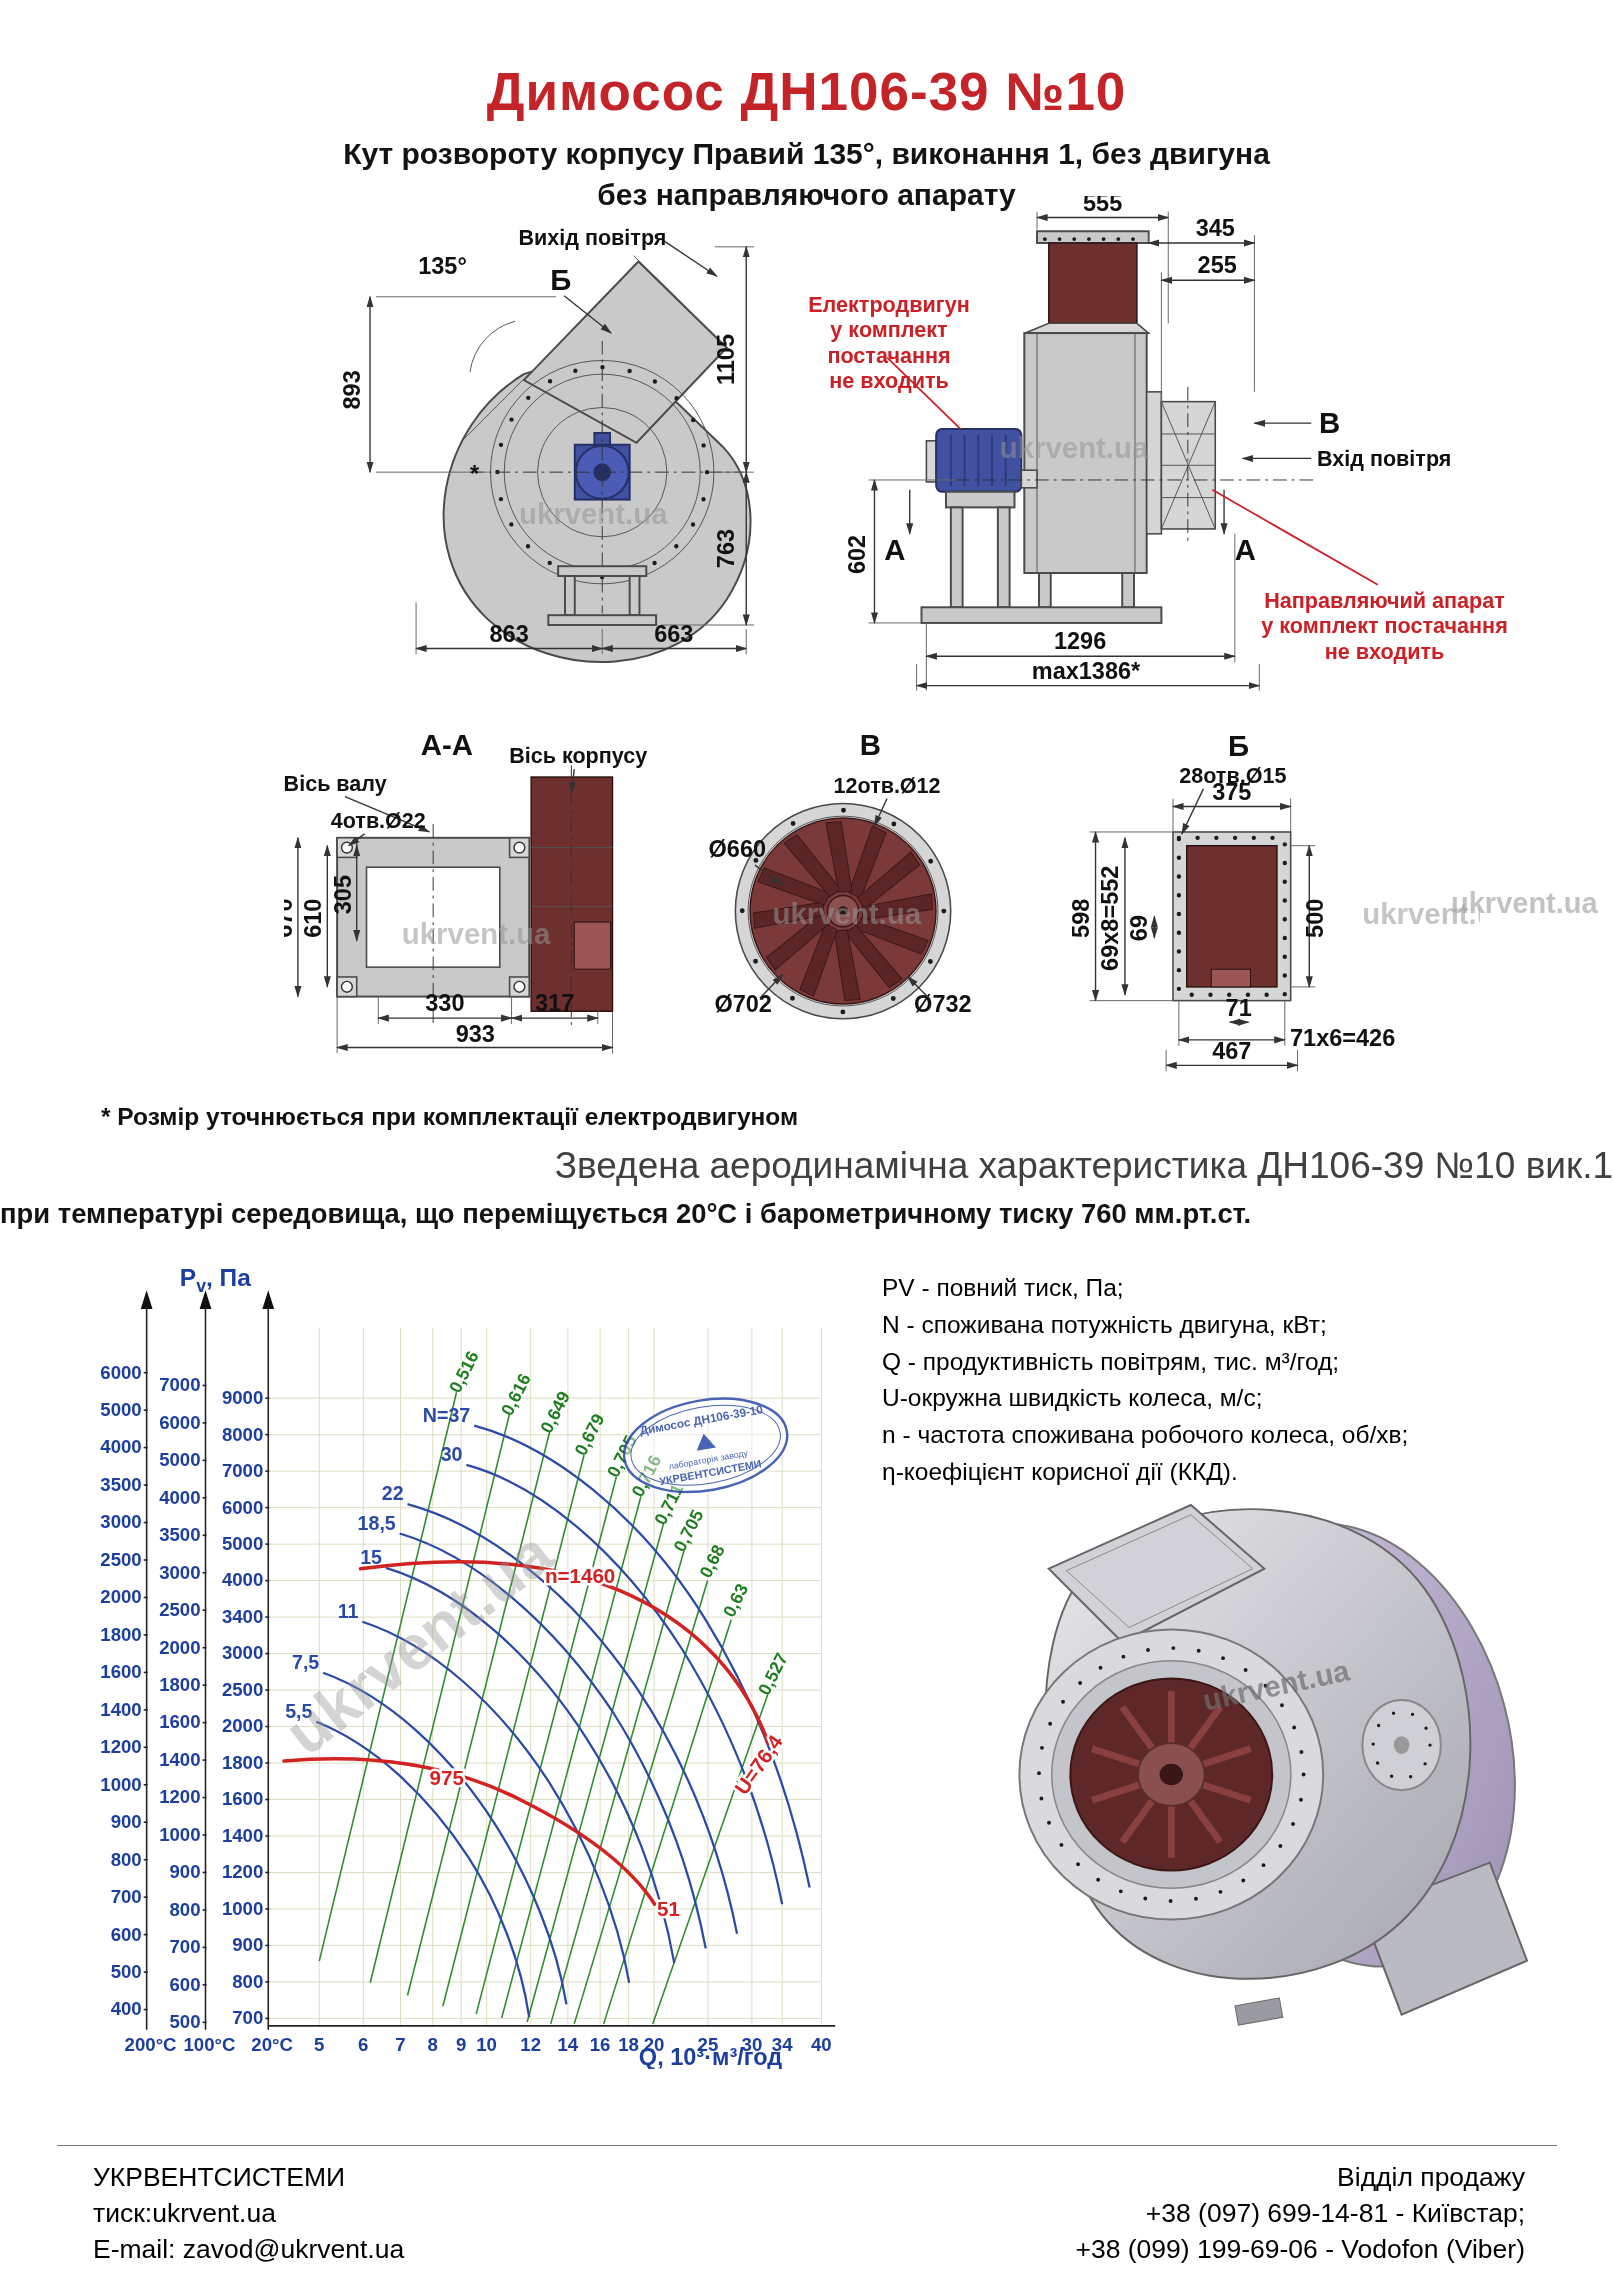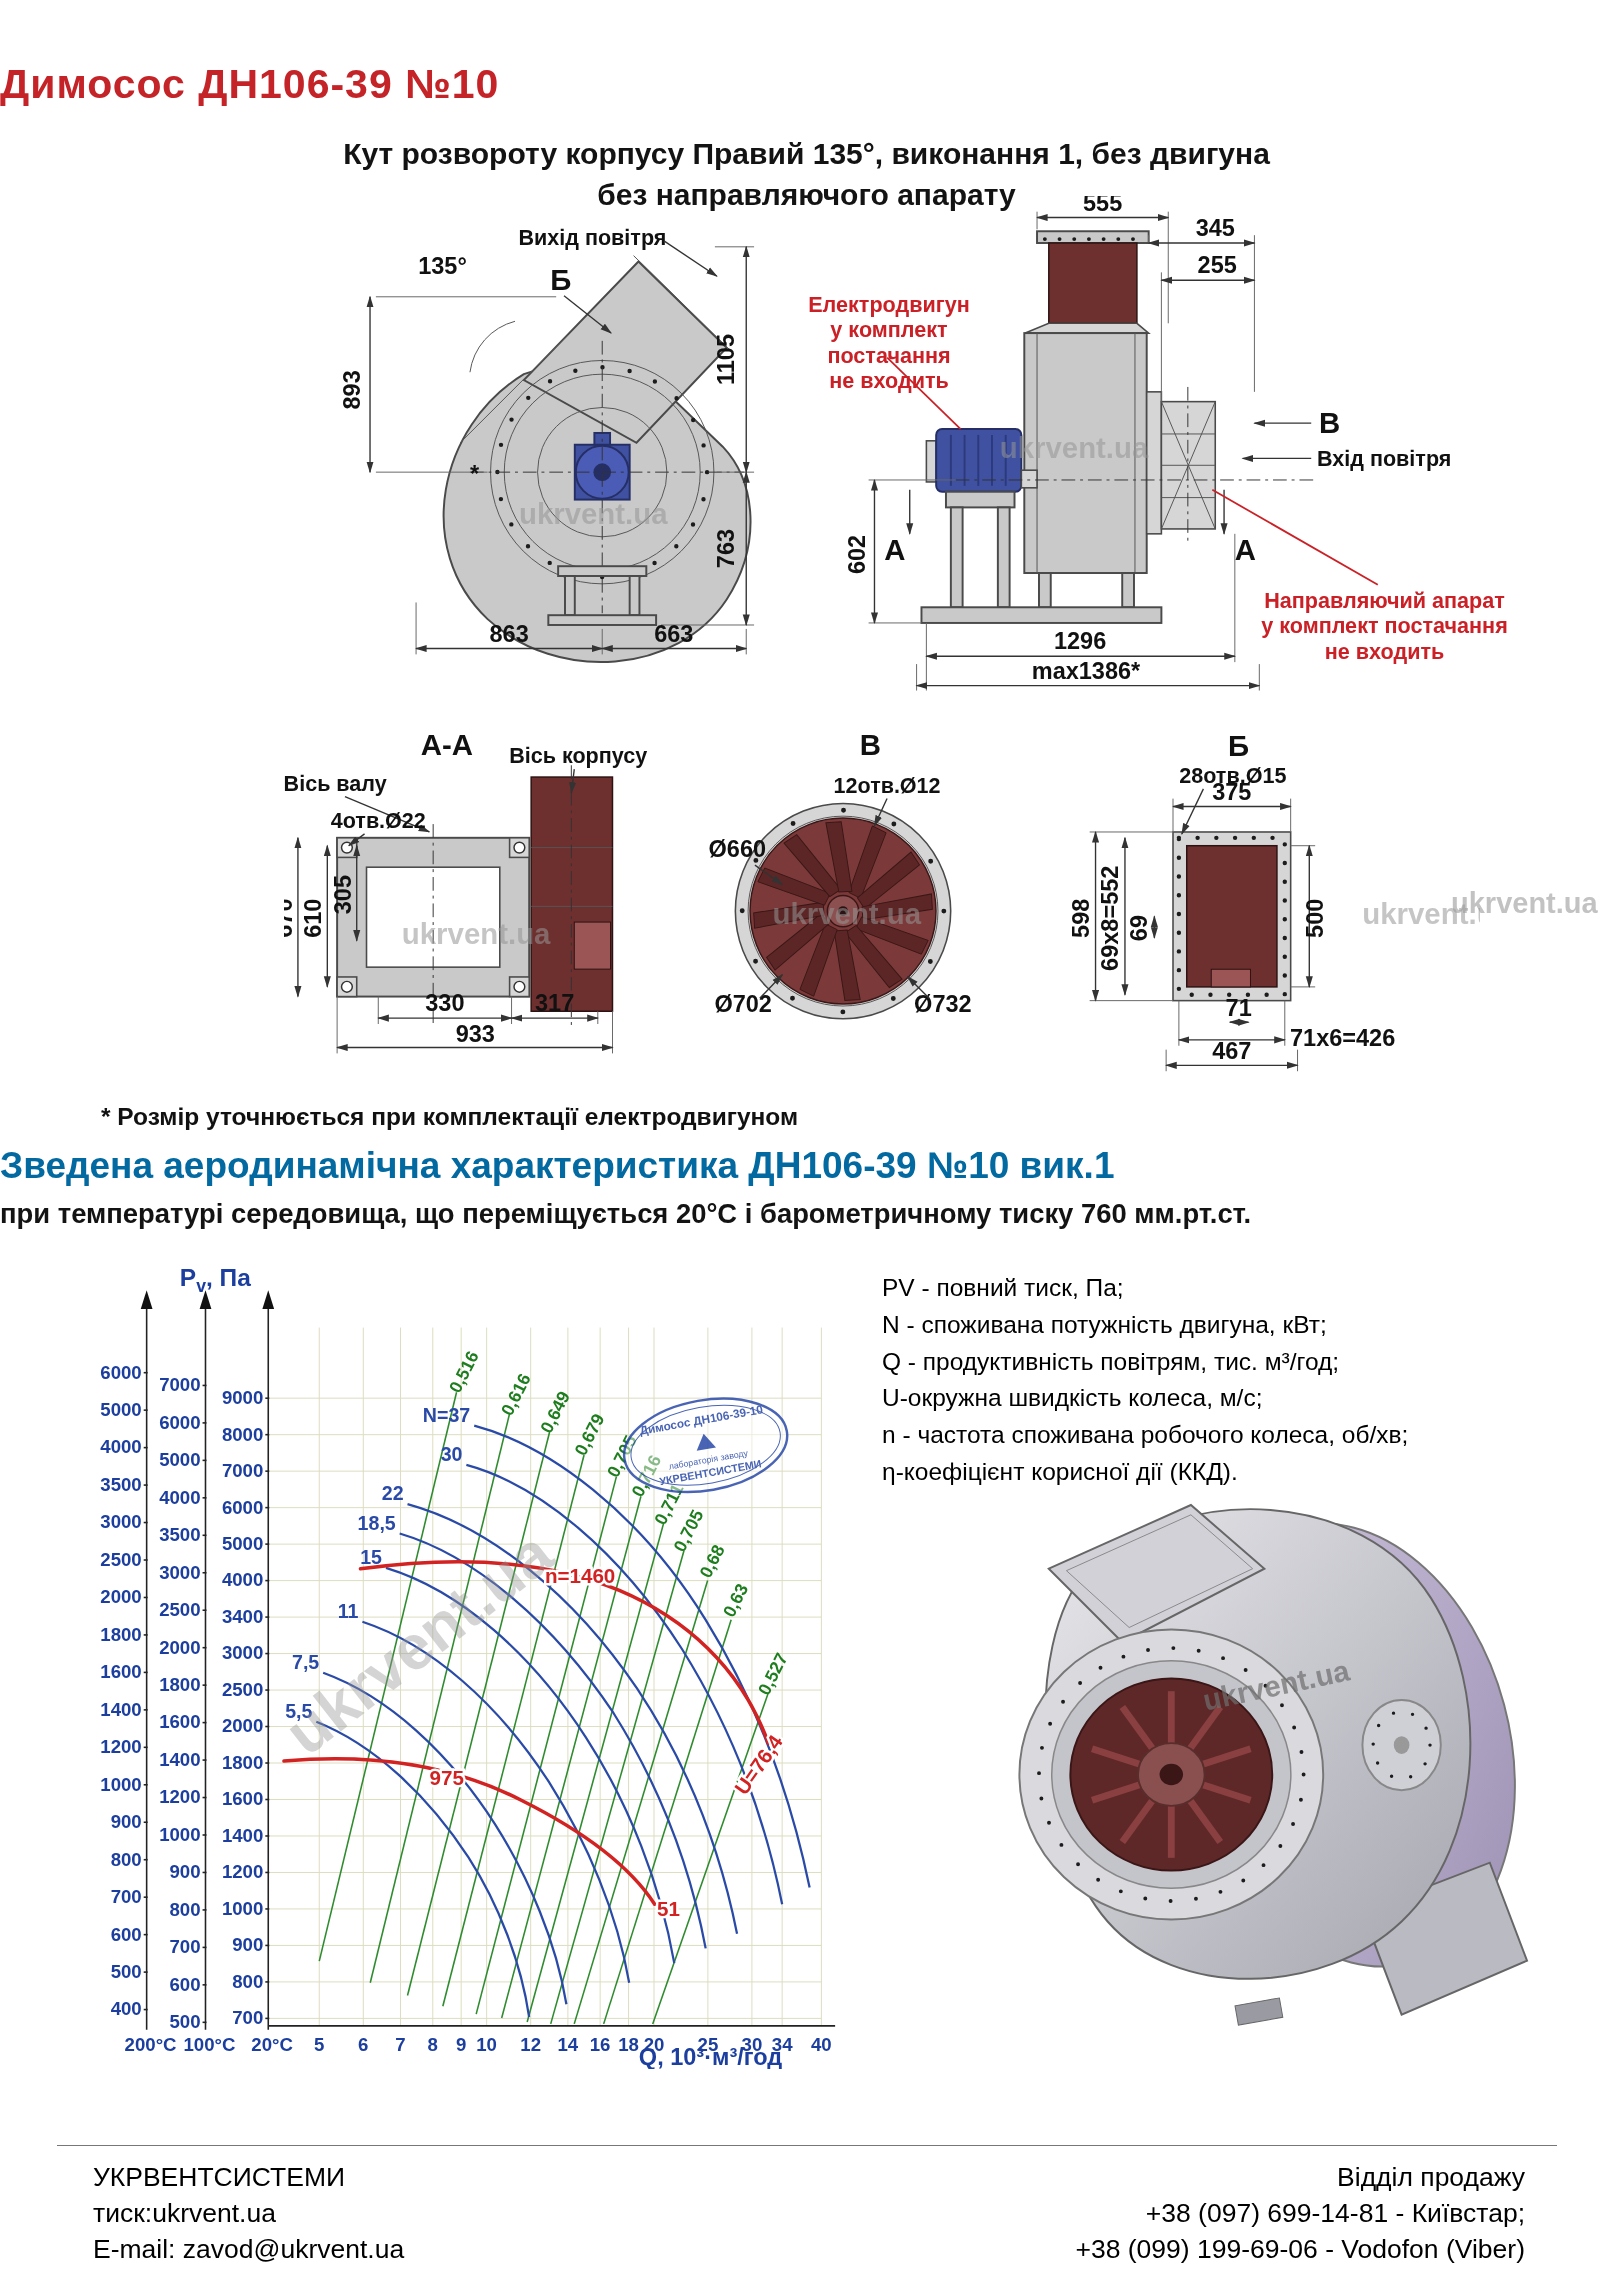--- a/index.html
+++ b/index.html
@@ -1,23 +1,23 @@
 <!DOCTYPE html>
 <html><head>
 <meta charset="utf-8">
 <style>
   *{box-sizing:border-box}
   body{margin:0;background:#ffffff;font-family:"Liberation Sans","DejaVu Sans",sans-serif}
   #page{position:relative;width:1613px;height:2293px;background:#fff;overflow:hidden}
   .abs{position:absolute}
-  .title{width:100%;font-weight:bold;color:#c42428;font-size:41px;letter-spacing:1px}
+  .title{width:100%;text-align:center;font-weight:bold;color:#c42428;font-size:53px;letter-spacing:1px}
   .sub{width:100%;text-align:center;font-weight:bold;color:#131313;font-size:30px}
   .note{color:#cb2026;font-weight:bold;font-size:21.6px;line-height:1.18;text-align:center}
   .footnote{font-size:24.5px;font-weight:bold;color:#111}
-  .aero-h{width:100%;text-align:left;color:#0369a1;font-weight:bold;font-size:37px}
+  .aero-h{width:100%;text-align:right;color:#404040;font-weight:normal;font-size:37px}
   .aero-s{width:100%;text-align:left;color:#131313;font-weight:bold;font-size:27.4px}
   .legend{font-size:24.5px;color:#000;line-height:1.5}
   .f-left{font-size:26.5px;color:#000;line-height:1.35}
   .f-right{font-size:26.5px;color:#000;line-height:1.35;text-align:right}
   .wm-html{color:#9a9a9a;opacity:.6;font-size:29px;font-weight:bold;white-space:nowrap}
   svg text{font-family:"Liberation Sans","DejaVu Sans",sans-serif}
   .dimt{font-size:24px;font-weight:bold;fill:#111}
   .lab{font-size:22px;font-weight:bold;fill:#111}
   .ttl{font-size:30px;font-weight:bold;fill:#111}
   .wm{font-size:30px;font-weight:bold;fill:#969696;opacity:.55}

